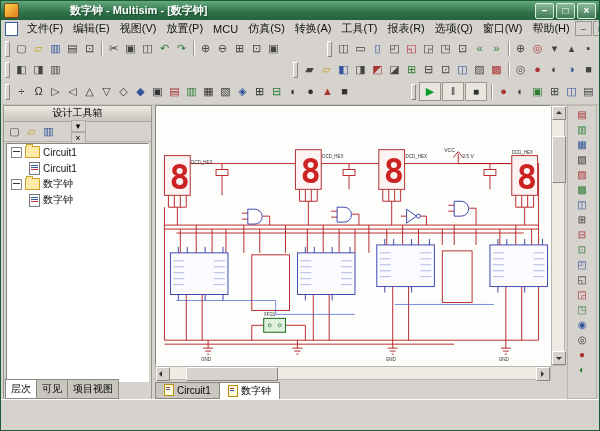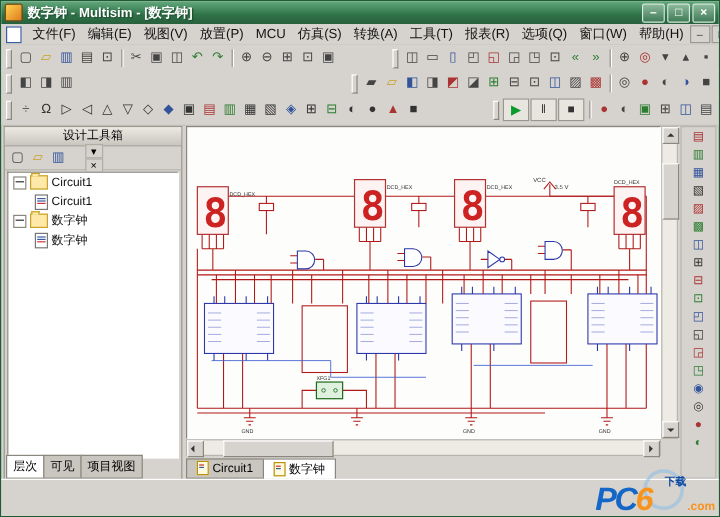--- a/index.html
+++ b/index.html
@@ -5,21 +5,21 @@
   html,body{margin:0;padding:0;background:#9a9890;}
   .win{position:relative;width:600px;height:431px;background:#d6d3ce;border:1px solid #1c5c34;
        box-sizing:border-box;font-family:"Liberation Sans",sans-serif;font-size:11px;overflow:hidden;}
   
   .titlebar{position:absolute;top:0;left:0;right:0;height:19px;
     background:linear-gradient(180deg,#63a97c,#2f7248 60%,#27603d);
     display:flex;align-items:center;padding:0 3px;gap:4px;}
   .app-icon{width:13px;height:13px;background:linear-gradient(135deg,#ffd24d,#e07b1f);
     border:1px solid #7a4a10;border-radius:2px;flex:0 0 auto;}
   .title-text{color:#fff;font-weight:bold;font-size:11px;flex:1;white-space:nowrap;overflow:hidden;
-    text-shadow:1px 1px 1px #1c4a2e;}
+    text-shadow:1px 1px 1px #1c4a2e;margin-left:47px;}
   .win-btns{display:flex;gap:2px;}
   .wbtn{width:17px;height:14px;display:flex;align-items:center;justify-content:center;
     background:linear-gradient(180deg,#8cb89b,#3f7a55);border:1px solid #dcebe2;border-radius:2px;
     color:#fff;font-size:10px;font-weight:bold;line-height:1;}
   
   .menubar{position:absolute;top:19px;left:0;right:0;height:17px;background:#d6d3ce;
     border-bottom:1px solid #b8b5ae;display:flex;align-items:center;padding:0 2px;}
   .mdi-icon{width:11px;height:12px;background:#fff;border:1px solid #3a5ba0;margin:0 4px 0 2px;flex:0 0 auto;}
   .menu-items{display:flex;align-items:center;}
   .menu-item{padding:1px 5px;color:#111;white-space:nowrap;}
@@ -654,20 +654,14 @@
       </span>
       <span class="rtbi" style="color: rgb(170, 51, 51);">
         <span class="g">●</span>
       </span>
       <span class="rtbi" style="color: rgb(46, 125, 50);">
         <span class="g">◐</span>
       </span>
   </div>
 
   <div class="statusbar"></div>
-  <div class="pc6">
-    <span class="ring"></span>
-    <span class="txt"><span>PC</span><span class="six">6</span></span>
-    <span class="down">下载</span>
-    <span class="com">.com</span>
-  </div>
 
 </div>
 
 </body></html>

